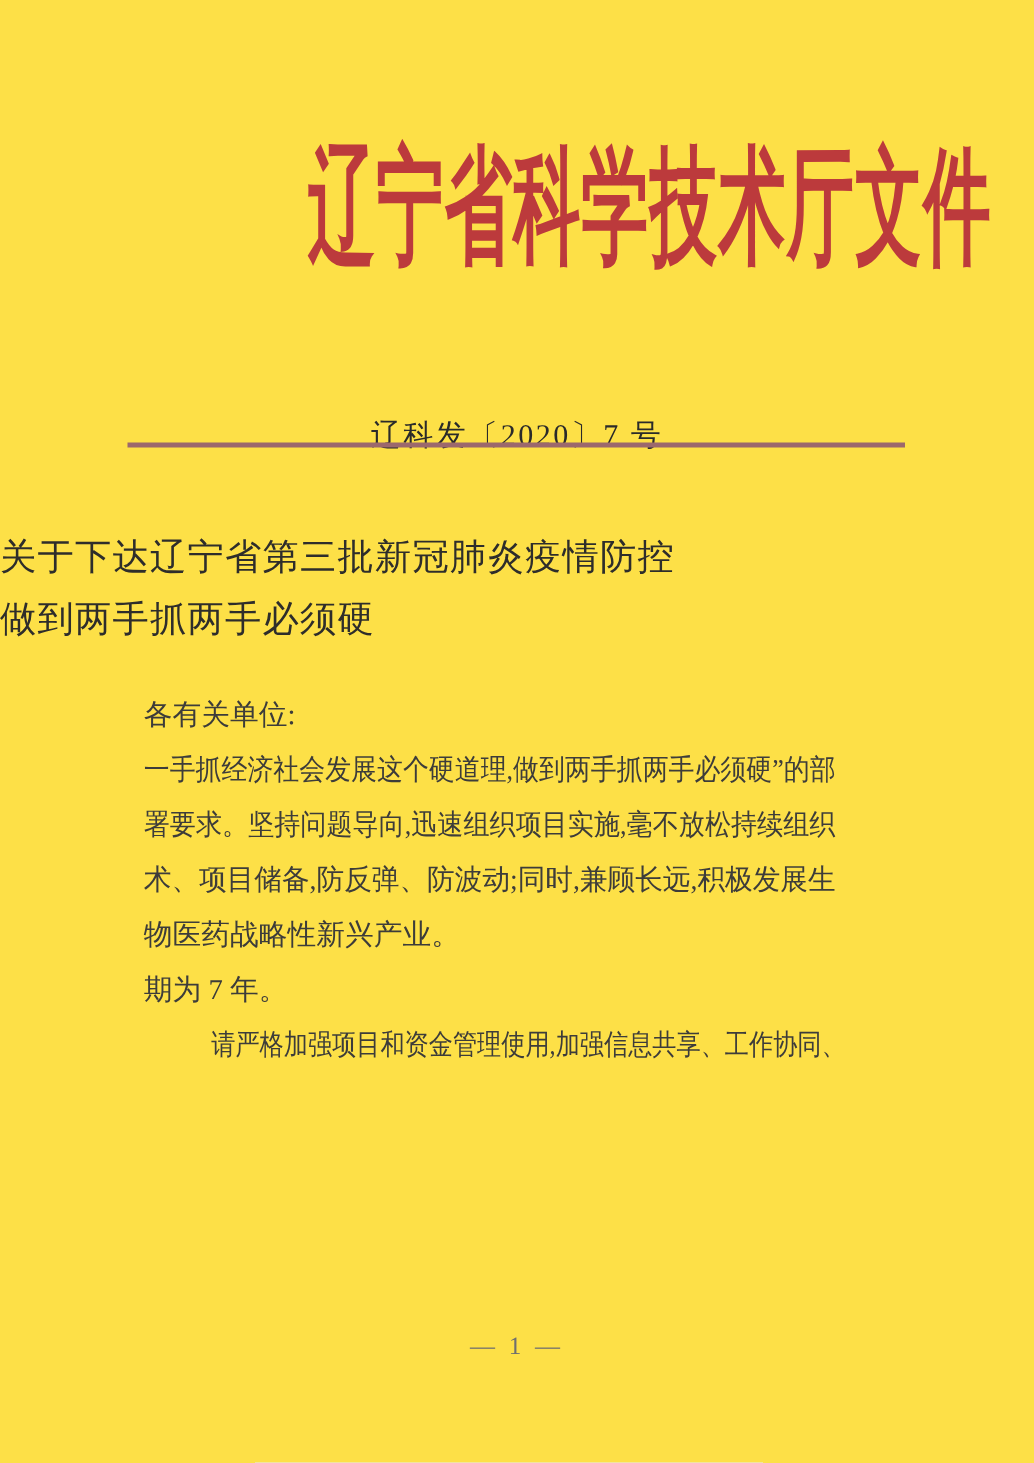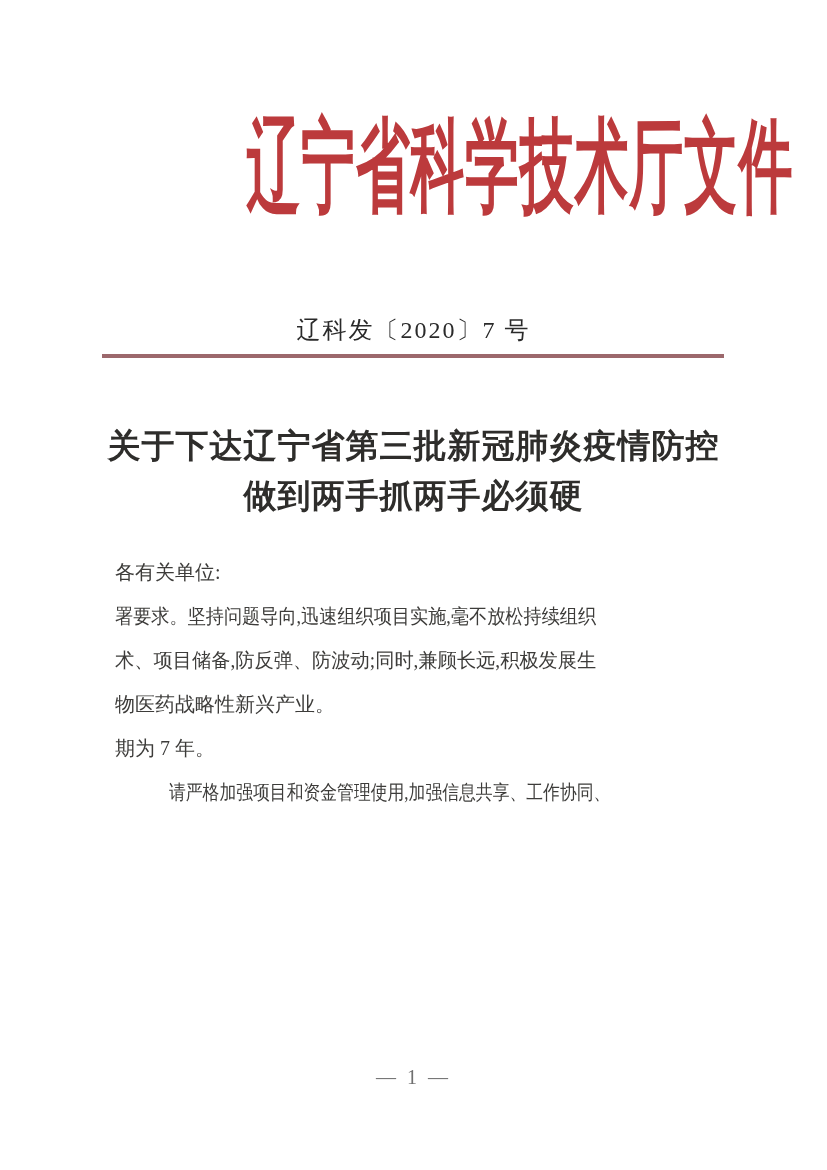--- a/index.html
+++ b/index.html
@@ -6,21 +6,21 @@
     margin: 0;
     padding: 0;
     background: #e9e8e8;
     font-family: "Liberation Serif", "DejaVu Serif", serif;
   }
   .page {
     position: relative;
     width: 827px;
     height: 1170px;
     margin: 0 auto;
-    background: #ffffff;
+    background: #fde047;
     overflow: hidden;
   }
   
   .org-header {
     position: absolute;
     top: 112px;
     left: 0;
     width: 100%;
     text-align: center;
     line-height: 110px;
@@ -30,21 +30,21 @@
     display: inline-block;
     font-size: 102px;
     font-weight: 700;
     color: var(--header-red, #bc3a3c);
     letter-spacing: 2px;
     transform-origin: center center;
   }
   
   .doc-number {
     position: absolute;
-    top: 314px;
+    top: 332px;
     left: 0;
     width: 100%;
     text-align: center;
     font-size: 24px;
     color: #2a2a2a;
     letter-spacing: 2px;
   }
   
   .red-rule {
     position: absolute;
@@ -53,34 +53,33 @@
     width: 622px;
     height: 4px;
     background: var(--rule-red, #9c686c);
   }
   
   .notice-title {
     position: absolute;
     top: 421px;
     left: 0;
     width: 100%;
-    text-align: center;
-    font-size: 33px;
-    font-weight: 700;
+    font-size: 29px;
+    font-weight: 400;
     color: #2e2d2b;
     line-height: 50px;
     letter-spacing: 1px;
   }
   
   .body-block {
     position: absolute;
     top: 550px;
     left: 115px;
     width: 650px;
-    font-size: 20px;
+    font-size: 23px;
     color: #3d3c3a;
     line-height: 44px;
   }
   .doc-line {
     height: 44px;
     white-space: nowrap;
     overflow: visible;
   }
   .doc-line .line-inner {
     display: inline-block;
@@ -118,20 +117,23 @@
   <div class="notice-title">
     <div>关于下达辽宁省第三批新冠肺炎疫情防控</div>
     <div>做到两手抓两手必须硬</div>
   </div>
 
   <div class="body-block">
     <div class="doc-line">
       <span class="line-inner">各有关单位:</span>
     </div>
     <div class="doc-line">
+      <span class="line-inner" style="transform: scaleX(0.901526);">一手抓经济社会发展这个硬道理,做到两手抓两手必须硬”的部</span>
+    </div>
+    <div class="doc-line">
       <span class="line-inner" style="transform: scaleX(0.907821);">署要求。坚持问题导向,迅速组织项目实施,毫不放松持续组织</span>
     </div>
     <div class="doc-line">
       <span class="line-inner" style="transform: scaleX(0.961538);">术、项目储备,防反弹、防波动;同时,兼顾长远,积极发展生</span>
     </div>
     <div class="doc-line">
       <span class="line-inner">物医药战略性新兴产业。</span>
     </div>
     <div class="doc-line">
       <span class="line-inner">期为 7 年。</span>

